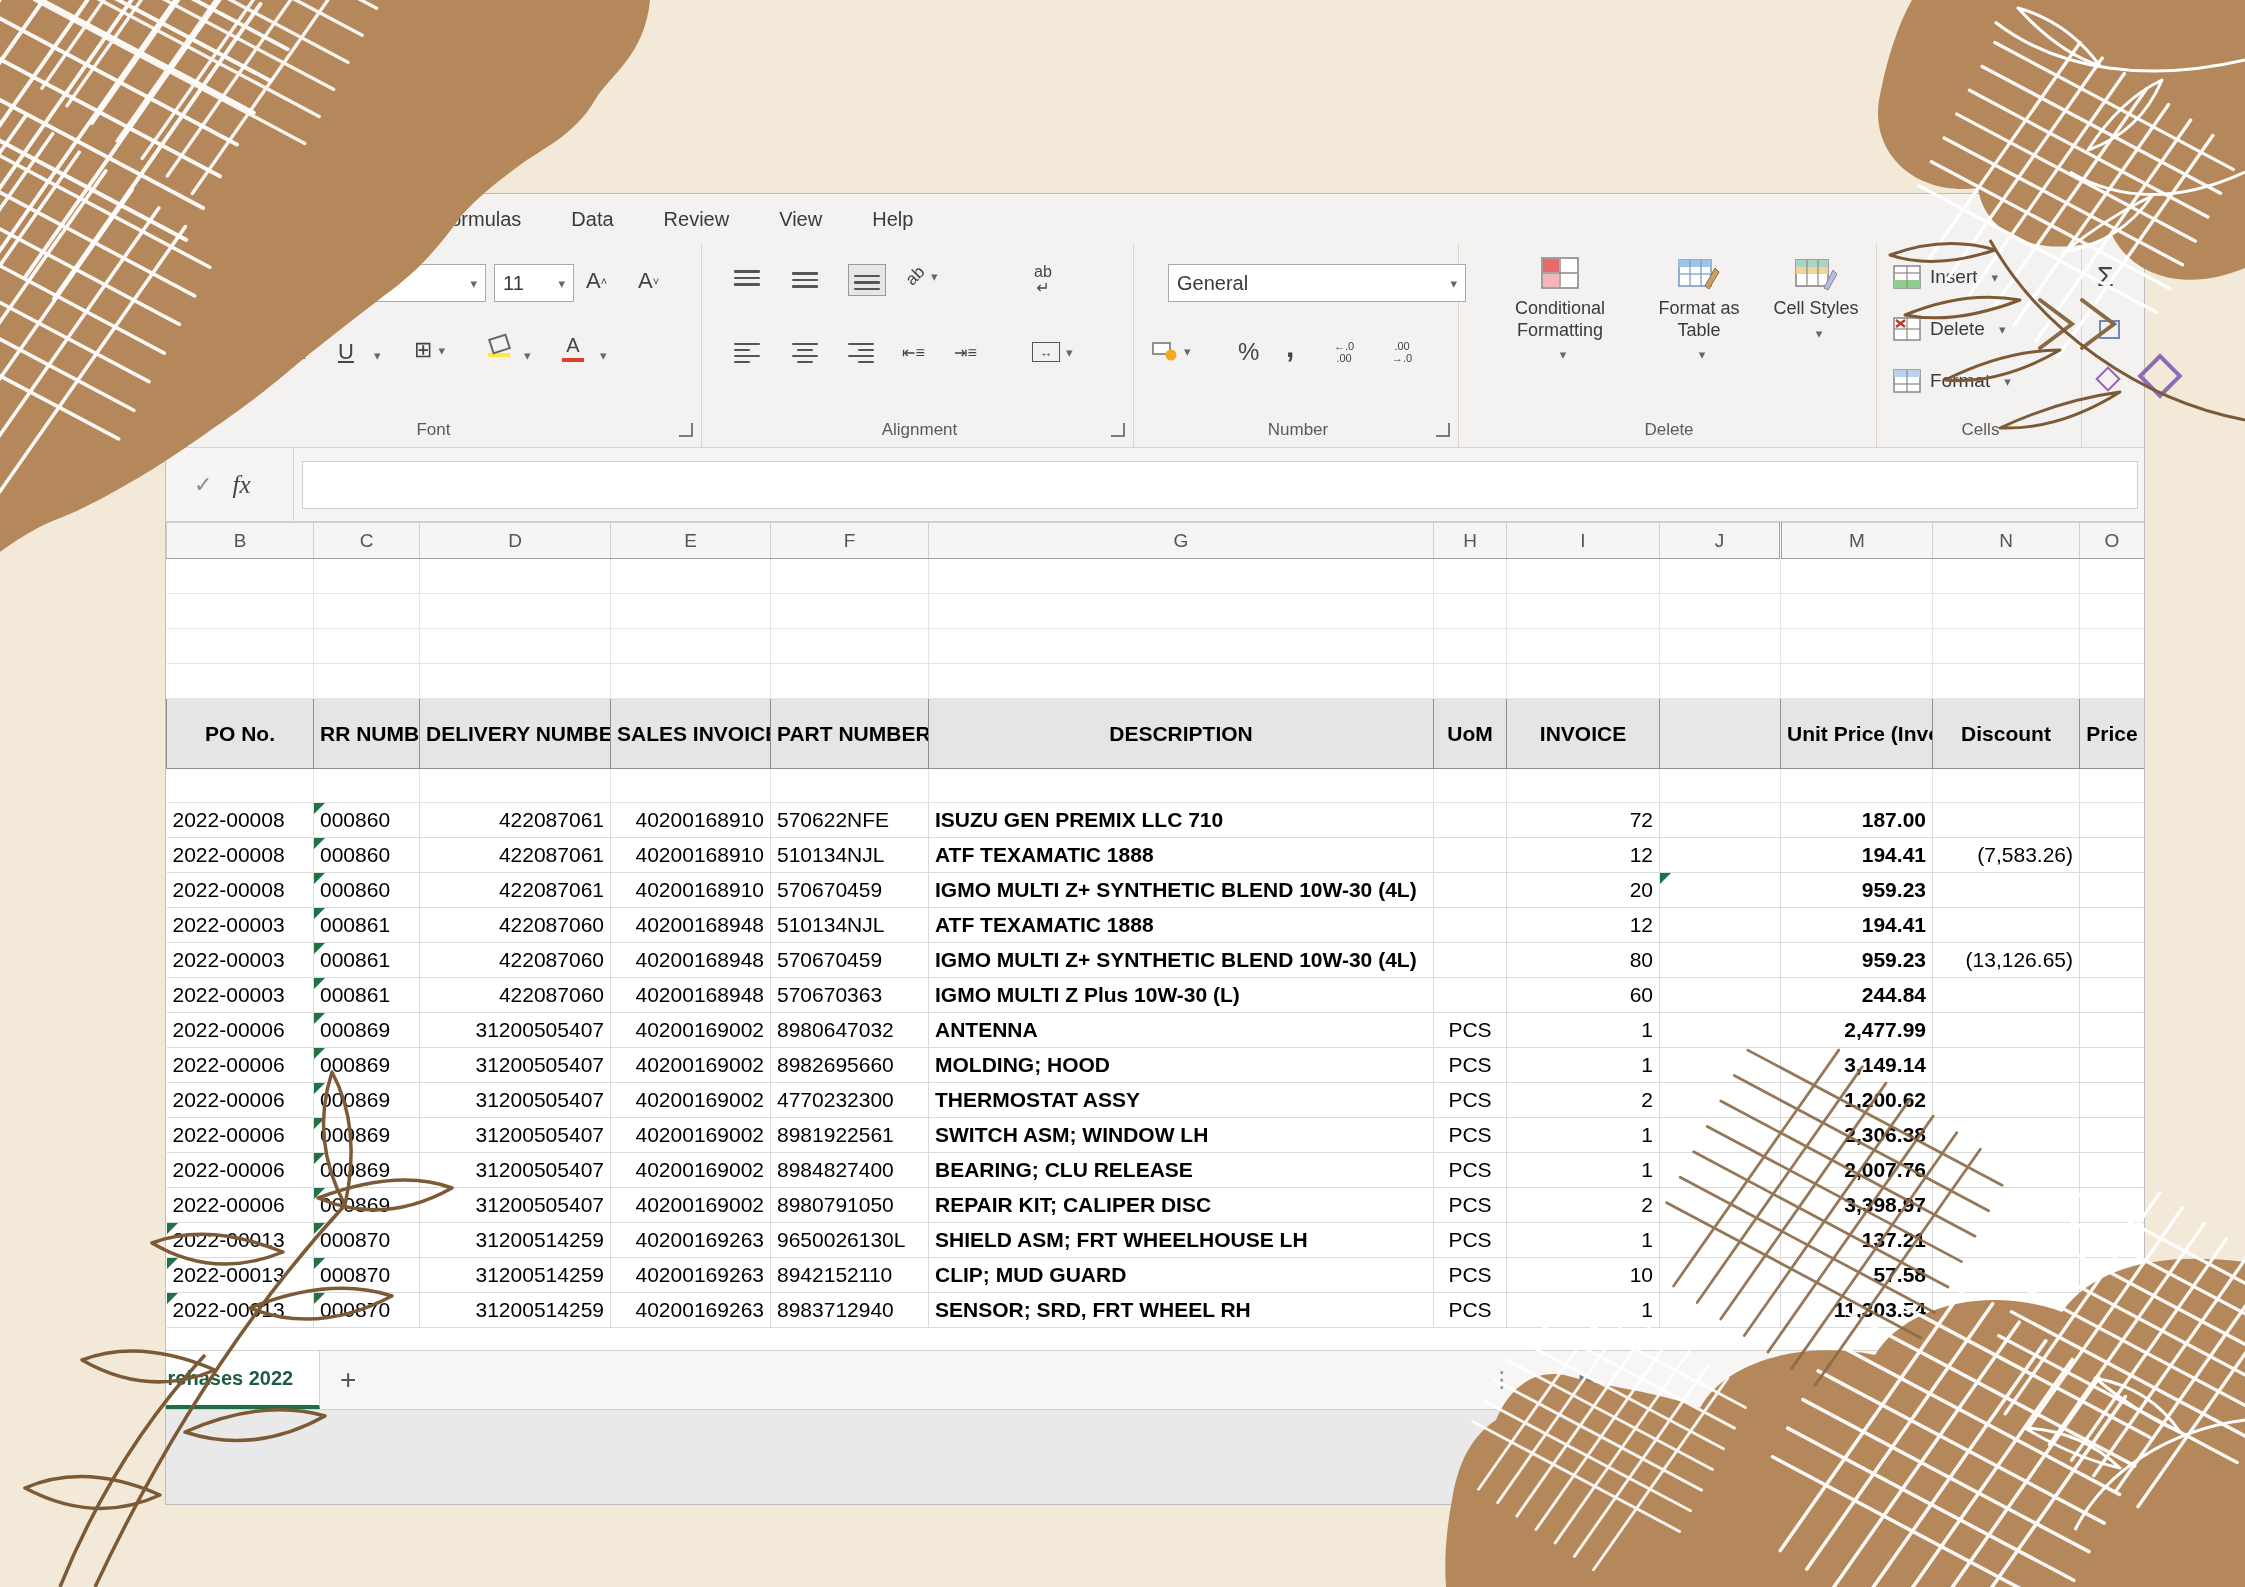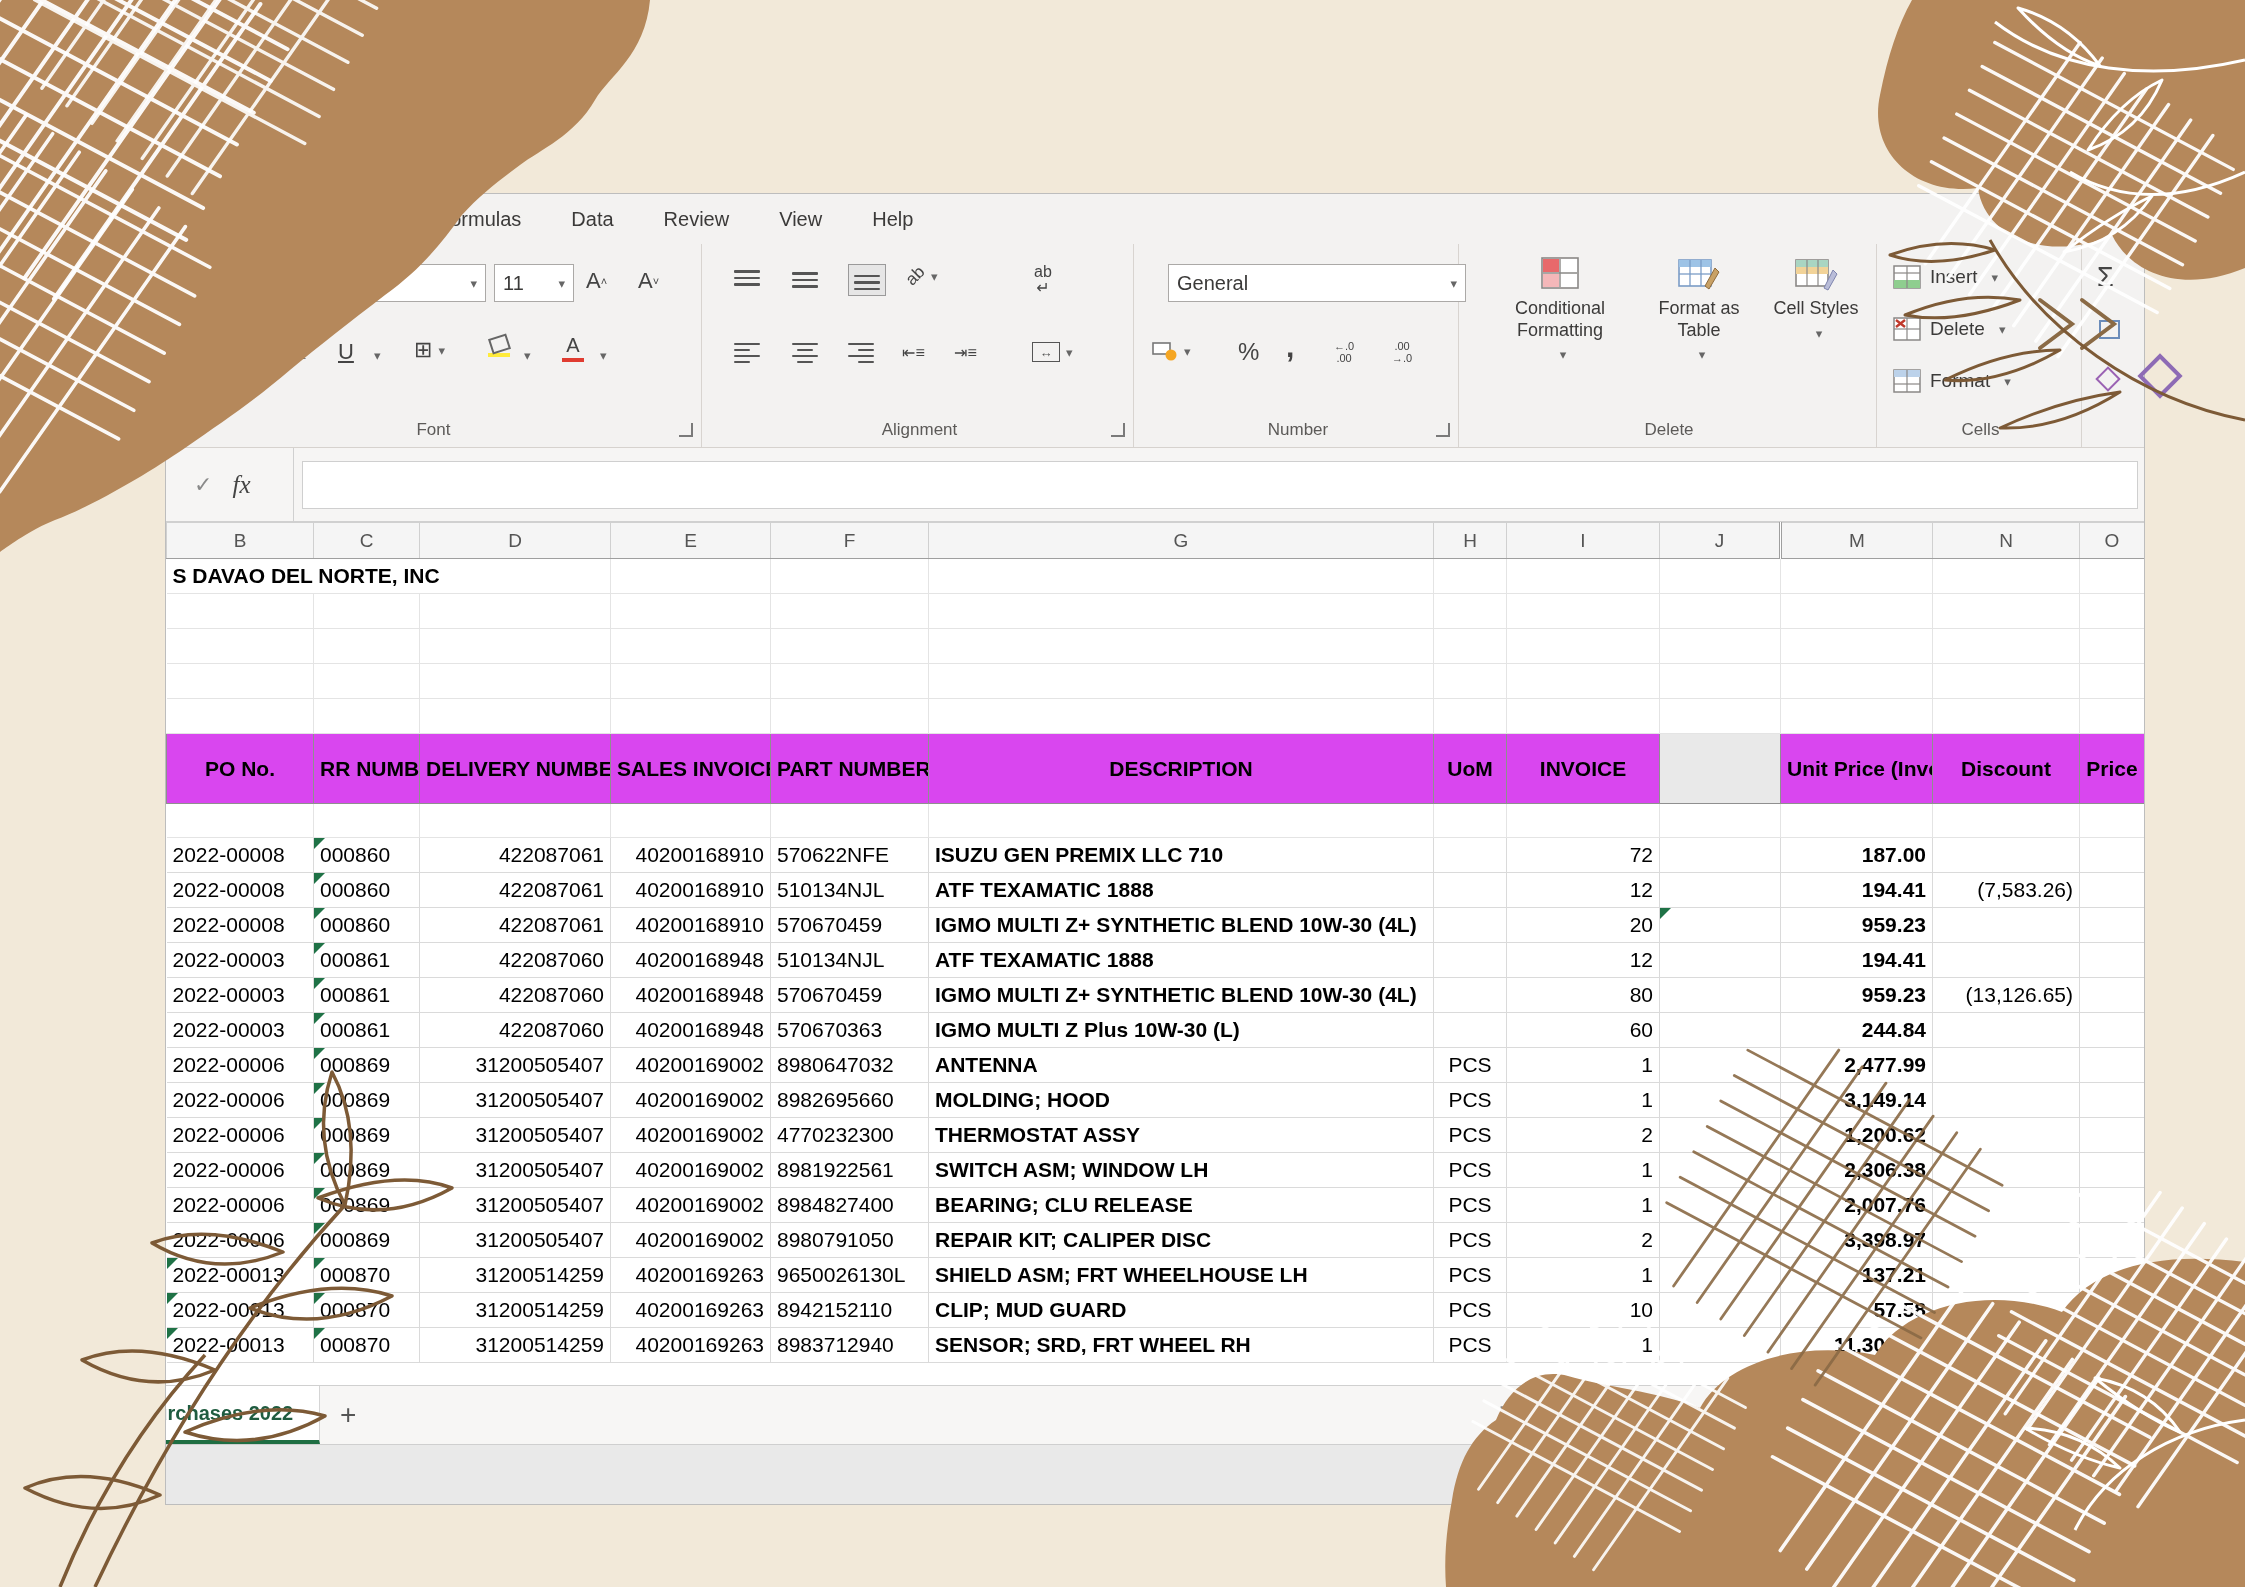--- a/index.html
+++ b/index.html
@@ -68,21 +68,21 @@
   
   .gridwrap{flex:none;}
   table.grid{border-collapse:collapse;table-layout:fixed;width:1978px;font-size:21px;color:#000;}
   table.grid td,table.grid th{padding:0 6px;overflow:hidden;white-space:nowrap;box-sizing:border-box;}
   .colrow th{height:36px;background:#f5f5f5;border:1px solid #d0d0d0;
     border-bottom:1px solid #9f9f9f;color:#555;font-weight:normal;font-size:19px;text-align:center;}
   .colrow th.dbl{border-right:3px double #9f9f9f;}
   .titlerow td,.empty td,.gaprow td{height:35px;border-right:1px solid #e4e4e4;border-bottom:1px solid #e4e4e4;}
   .gaprow td{height:34px;}
   .title{font-weight:bold;white-space:nowrap;}
-  .theadrow th{height:70px;background:#d946ef;border:1px solid #8f8f8f;
+  .theadrow th{height:70px;background:#e5e5e5;border:1px solid #8f8f8f;
     font-weight:bold;font-size:21px;line-height:1.12;text-align:center;white-space:normal;vertical-align:middle;}
   .theadrow th.hj{background:#e9e9e9;}
   .drow{height:35px;}
   .drow td{border-right:1px solid #dadada;border-bottom:1px solid #dadada;vertical-align:middle;}
   .rel{position:relative;}
   .tri{position:absolute;top:0;left:0;width:0;height:0;
     border-top:11px solid #1f7246;border-right:11px solid transparent;}
   .td-num,.td-qty,.td-price,.td-disc{text-align:right;}
   .td-price,.td-desc{font-weight:bold;}
   .td-uom{text-align:center;}
@@ -356,32 +356,20 @@
           <th>E</th>
           <th>F</th>
           <th>G</th>
           <th>H</th>
           <th>I</th>
           <th class="dbl">J</th>
           <th>M</th>
           <th>N</th>
           <th>O</th>
         </tr>
-        <tr class="titlerow">
-          <td class="title" colspan="3">S DAVAO DEL NORTE, INC</td>
-          <td></td>
-            <td></td>
-            <td></td>
-          <td></td>
-            <td></td>
-            <td></td>
-          <td></td>
-            <td></td>
-            <td></td>
-        </tr>
         <tr class="empty">
             <td></td>
             <td></td>
             <td></td>
             <td></td>
             <td></td>
             <td></td>
             <td></td>
             <td></td>
             <td></td>

